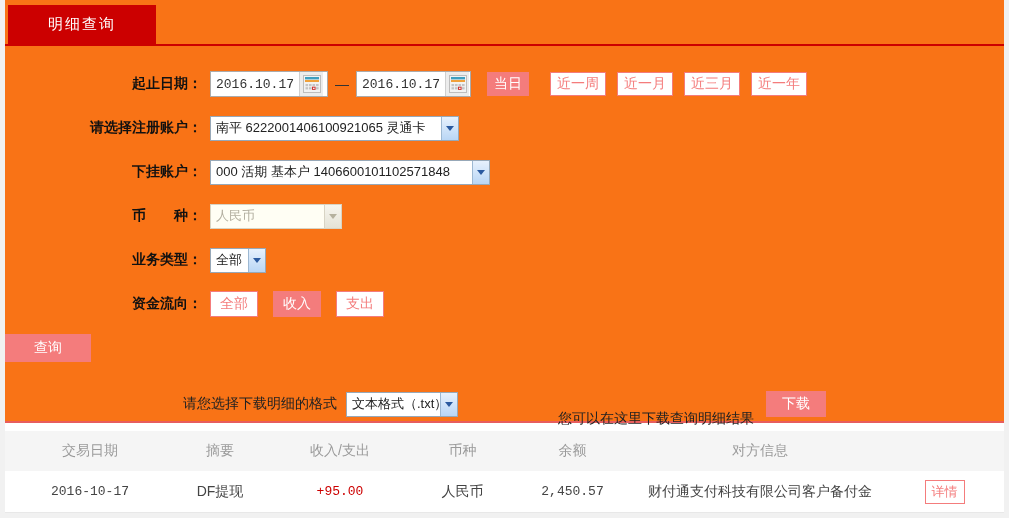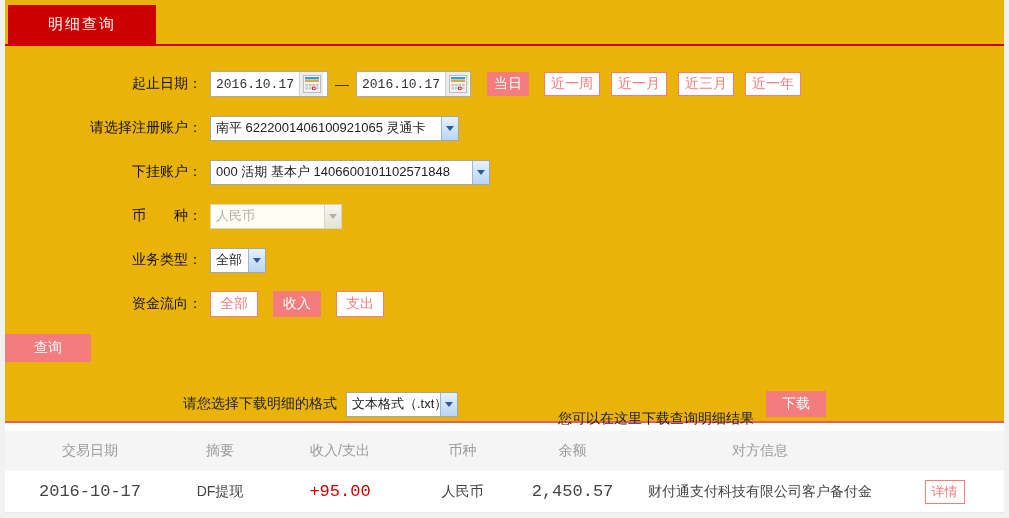--- a/index.html
+++ b/index.html
@@ -1,28 +1,28 @@
 <!DOCTYPE html>
 <html><head>
 <meta charset="utf-8">
 <style>
   * { margin:0; padding:0; box-sizing:border-box; }
   html,body { width:1009px; height:518px; overflow:hidden; }
   body { background:#f1f1f1; font-family:"Liberation Sans","DejaVu Sans",sans-serif; font-size:14px; color:#222; }
-  .page { position:relative; margin:0 5px; width:999px; height:518px; background:#eab308; }
+  .page { position:relative; margin:0 5px; width:999px; height:518px; background:#f97316; }
 
   
   .tab { position:absolute; left:3px; top:5px; width:148px; height:39px; background:#cc0000;
          color:#fff; font-size:15px; letter-spacing:2px; display:flex; align-items:center; justify-content:center; }
   .tab-underline { position:absolute; left:0; top:44px; width:999px; height:2px; background:#cc0000; }
 
   
   .content { padding-top:62px; }
   .form-row { display:flex; align-items:center; height:44px; }
-  .form-label { width:205px; text-align:right; padding-right:8px; flex:0 0 205px; color:#111; }
+  .form-label { width:205px; text-align:right; padding-right:8px; flex:0 0 205px; color:#111;font-weight:bold; }
 
   .date-box { display:flex; align-items:center; height:26px; border:1px solid #ababab; background:#fff; }
   .date-box input { width:88px; height:22px; border:none; outline:none; text-align:center;
                     font-family:"Liberation Mono","DejaVu Sans Mono",monospace; font-size:13px; color:#333; background:transparent; }
   .cal-btn { width:24px; height:24px; border-left:1px solid #cfcfcf; background:#ececec;
              display:flex; align-items:center; justify-content:center; cursor:pointer; }
   .date-sep { margin:0 7px; color:#333; }
 
   .xp-select { display:flex; align-items:center; height:25px; border:1px solid #97a8b8; background:#fff;
                font-size:13px; cursor:pointer;justify-content:flex-end; }
@@ -52,21 +52,21 @@
 
   
   .divider { height:2px; background:#e85d5d; margin-top:0; }
   .gap8 { height:8px; background:#fff; }
   .trow { display:flex; align-items:center; }
   .thead { height:40px; background:#f5f5f5; color:#9a9a9a; }
   .tbodyrow { height:42px; background:#fff; border-bottom:1px solid #e8e8e8; color:#444; }
   .c1{flex:0 0 170px} .c2{flex:0 0 90px} .c3{flex:0 0 150px} .c4{flex:0 0 95px}
   .c5{flex:0 0 125px} .c6{flex:0 0 250px} .c7{flex:0 0 119px}
   .tcell { text-align:center; }
-  .num { font-family:"Liberation Mono","DejaVu Sans Mono",monospace; font-size:17px; }
+  .num { font-family:"Liberation Mono","DejaVu Sans Mono",monospace; font-size:13px; }
   .amount { color:#cc0000; }
   .btn-detail { display:inline-flex; align-items:center; justify-content:center; width:40px; height:24px;
                 border:1px solid #f47c7c; color:#f47c7c; background:#fff; font-size:13px; cursor:pointer; }
   .bottom-strip { height:5px; background:#f1f1f1; }
 </style>
 </head>
 <body>
 
 <div class="page">
 
@@ -115,21 +115,21 @@
               <rect x="2.5" y="12.2" width="2.6" height="2.2"></rect>
                 <rect x="6" y="12.2" width="2.6" height="2.2"></rect>
                 <rect x="13" y="12.2" width="2.6" height="2.2"></rect>
             </g>
             <rect x="9.5" y="12.2" width="2.6" height="2.2" fill="#fff" stroke="#cc3333"></rect>
           </svg>
         </span>
       </div>
       <div class="qgroup" style="display:flex; margin-left:16px;">
         <span class="pill filled" style="width:32px">当日</span>
-        <span class="pill outline" style="margin-left:4px">近一周</span>
+        <span class="pill outline" style="margin-left:10px">近一周</span>
         <span class="pill outline">近一月</span>
         <span class="pill outline">近三月</span>
         <span class="pill outline">近一年</span>
       </div>
     </div>
 
     <div class="form-row">
       <span class="form-label">请选择注册账户：</span>
       <div class="xp-select" style="width:249px">
         <span class="val">南平 6222001406100921065 灵通卡</span>

